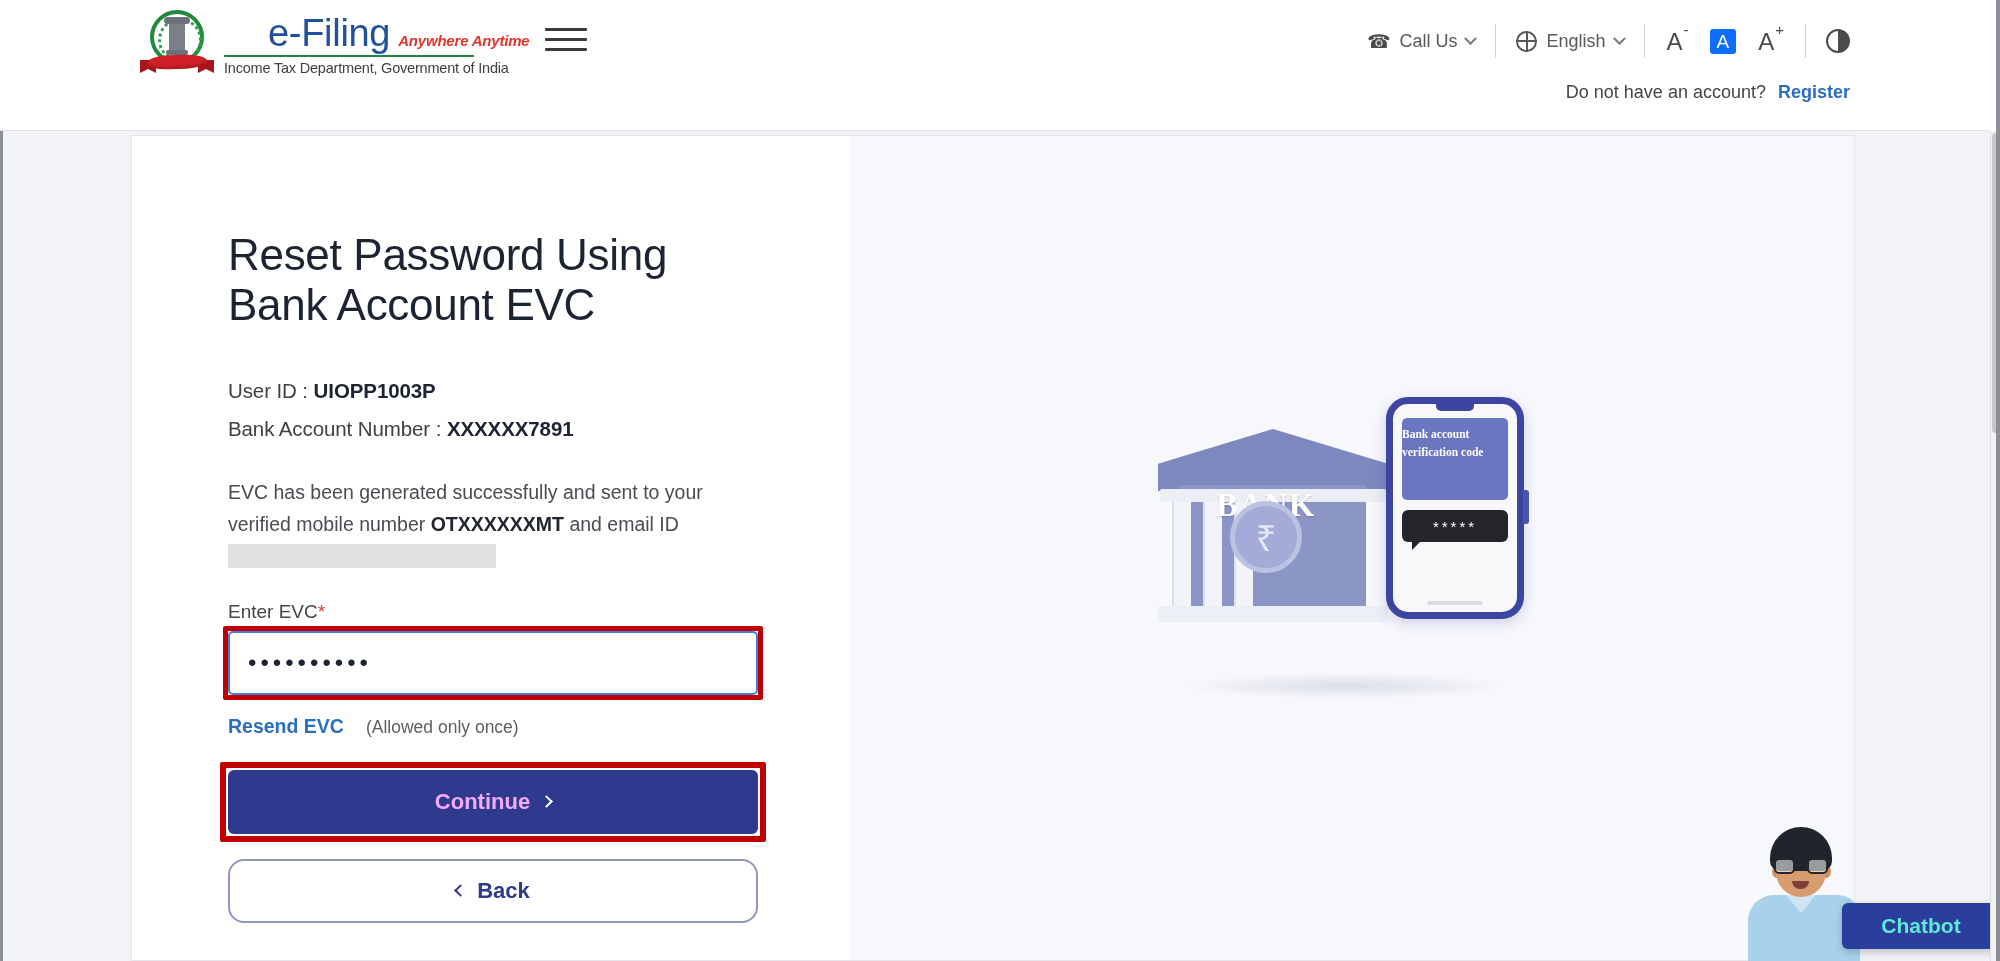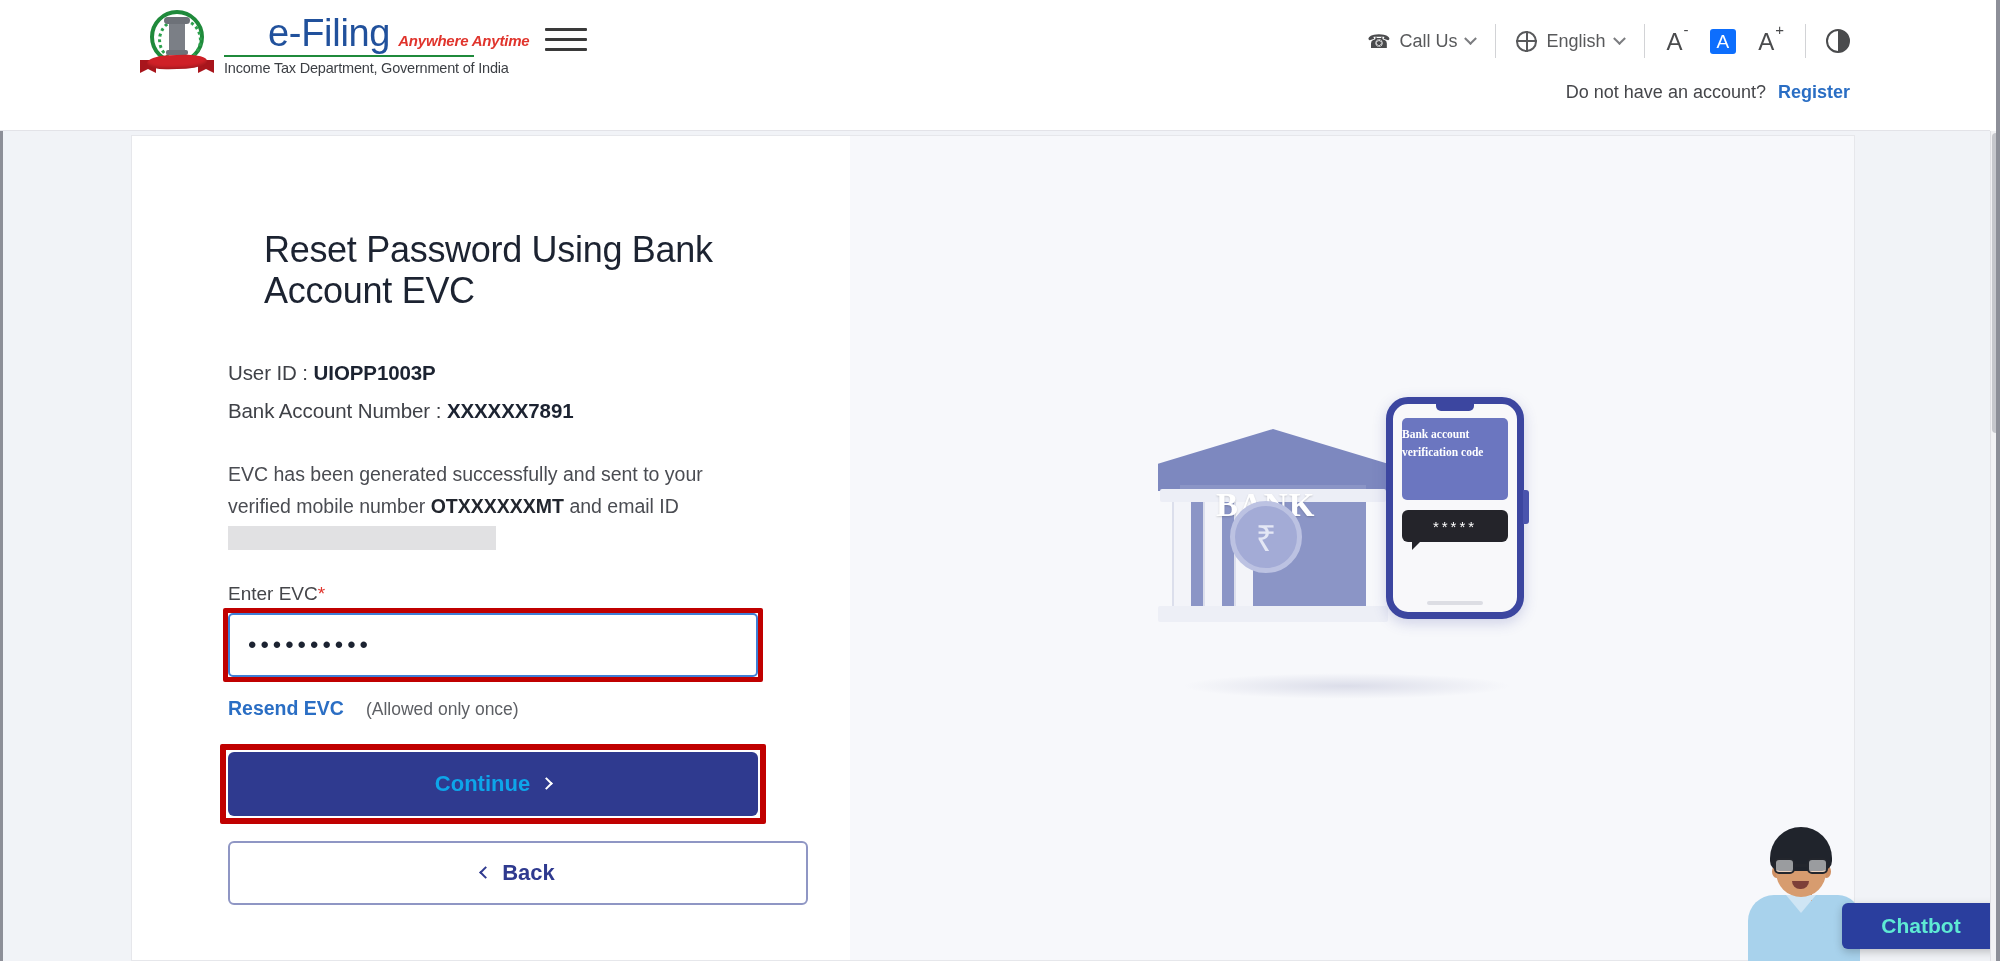--- a/index.html
+++ b/index.html
@@ -297,26 +297,25 @@
     position: relative;
   }
 
   
   .form {
     position: absolute;
     left: 96px; top: 94px;
     width: 540px;
   }
   .title {
-    font-size: 36px;
+    font-size: 44px;
     line-height: 1.13;
     color: #1c2331;
     font-weight: normal;
     letter-spacing: -0.3px;
-    margin-left: 36px;
   }
   .kv {
     font-size: 20.5px;
     color: #3f4147;
     margin-top: 14px;
     letter-spacing: -0.1px;
   }
   .kv.first { margin-top: 50px; }
   .kv b { color: #1c2331; font-weight: bold; }
 
@@ -406,21 +405,21 @@
     border: 6px solid #c00000;
     border-radius: 2px;
     pointer-events: none;
   }
   .btn-continue {
     position: absolute;
     left: 0; top: 0;
     width: 530px;
     height: 64px;
     background: #2f3a8f;
-    color: #0ea5e9;
+    color: #f0abfc;
     border: none;
     border-radius: 6px;
     font-family: "Liberation Sans", sans-serif;
     font-size: 22px;
     font-weight: bold;
     cursor: pointer;
     display: flex;
     align-items: center;
     justify-content: center;
     gap: 12px;
@@ -437,25 +436,25 @@
     display: inline-block;
     width: 9px; height: 9px;
     border-left: 2.5px solid #2f3a8f;
     border-bottom: 2.5px solid #2f3a8f;
     transform: rotate(45deg);
     margin-bottom: 1px;
   }
 
   .btn-back {
     margin-top: 25px;
-    width: 580px;
+    width: 530px;
     height: 64px;
     background: #ffffff;
     border: 2px solid #8f96c4;
-    border-radius: 6px;
+    border-radius: 16px;
     color: #2f3a8f;
     font-family: "Liberation Sans", sans-serif;
     font-size: 22px;
     font-weight: bold;
     cursor: pointer;
     display: flex;
     align-items: center;
     justify-content: center;
     gap: 12px;
   }

